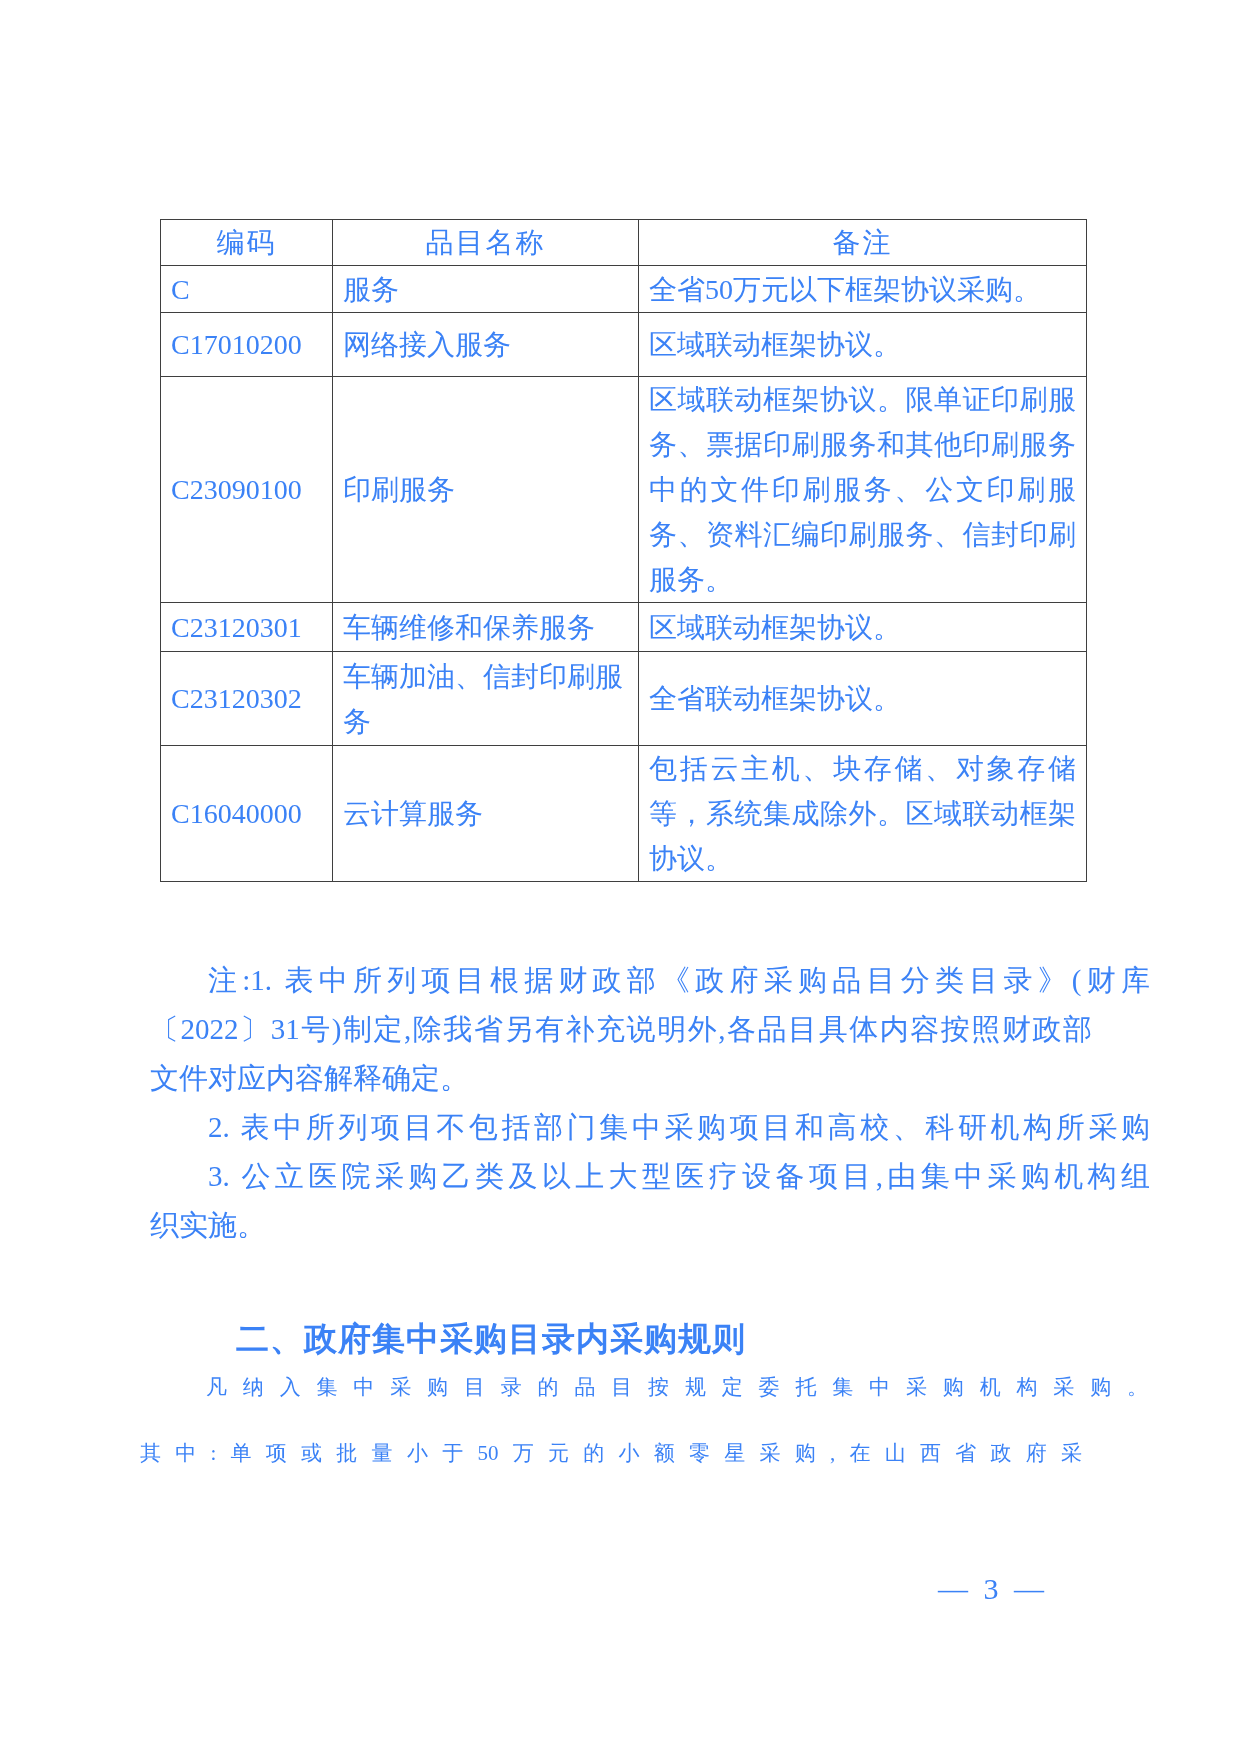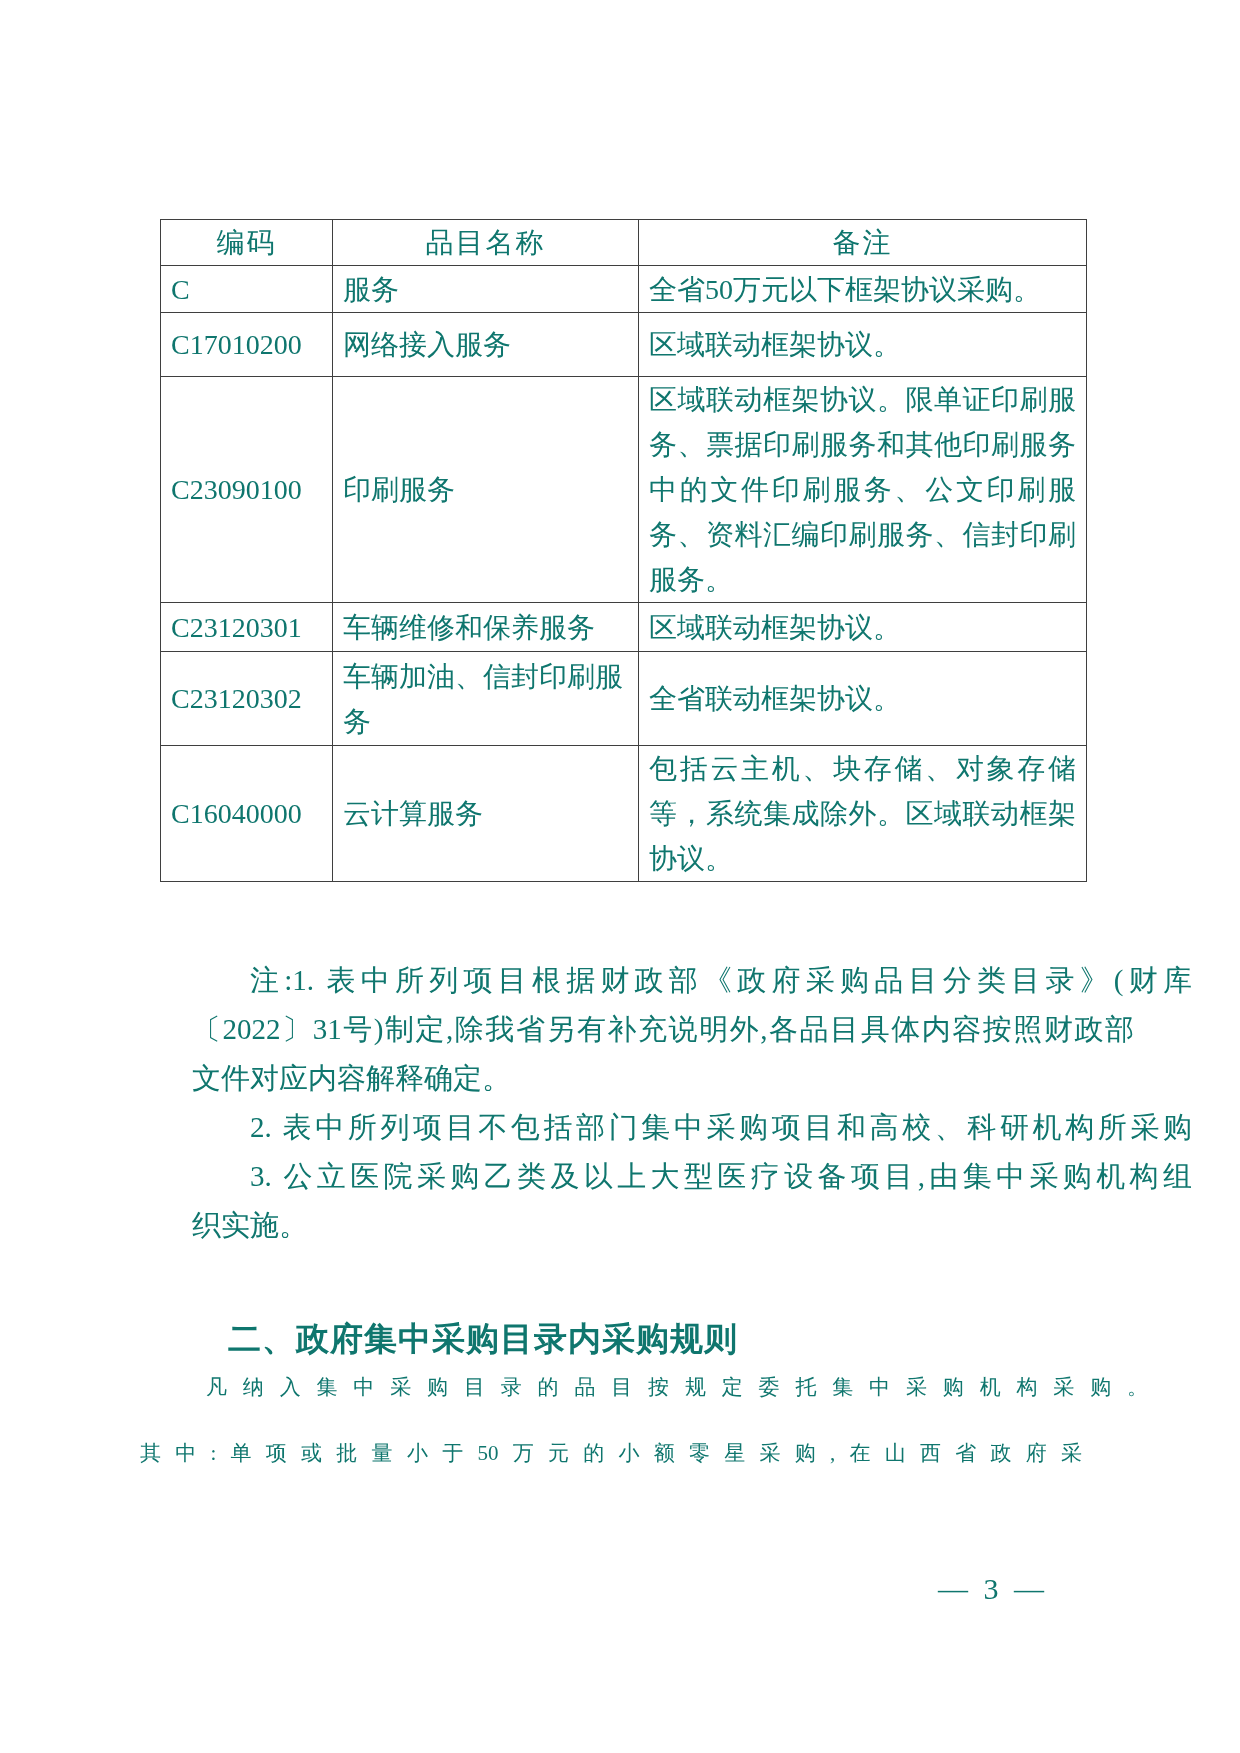--- a/index.html
+++ b/index.html
@@ -2,21 +2,21 @@
 <html><head>
 <meta charset="utf-8">
 <style>
   html,body { margin:0; padding:0; background:#888; }
   .page {
     position:relative;
     width:1240px; height:1753px;
     margin:0 auto;
     background:#ffffff;
     font-family:"Liberation Serif","DejaVu Serif",serif;
-    color:#0f766e;
+    color:#3b82f6;
     overflow:hidden;
     text-decoration:underline;
   }
 
   
   table.catalog {
     position:absolute; left:160px; top:219px;
     width:926px;
     border-collapse:collapse; table-layout:fixed;
     font-size:28px; line-height:45px;
@@ -32,33 +32,33 @@
     overflow:hidden;
   }
   table.catalog th { text-align:center; letter-spacing:2px; }
   td.code   { text-align:left; font-family:"Liberation Serif","DejaVu Serif",serif; }
   td.name   { text-align:left; }
   td.remark { text-align:justify; }
 
   
   .notes {
     position:absolute; left:150px; top:956px; width:942px;
-    font-size:29px; line-height:49px;margin-left:42px;
+    font-size:29px; line-height:49px;
   }
   .bodytext {
     position:absolute; left:140px; top:1354px; width:942px;
     font-size:21px; line-height:66px;
   }
   .line { width:100%; }
   .indent  { padding-left:58px; }
   .indent2 { padding-left:66px; }
   .just { text-align:justify; text-align-last:justify; }
 
   .heading {
-    position:absolute; left:228px; top:1317px;
+    position:absolute; left:236px; top:1317px;
     font-size:33px; font-weight:bold;
     font-family:"Liberation Sans","DejaVu Sans",sans-serif;
     letter-spacing:1px;
   }
 
   .pagenum {
     position:absolute; top:1572px; right:192px;
     font-size:30px; letter-spacing:4px;
     white-space:nowrap;
   }

